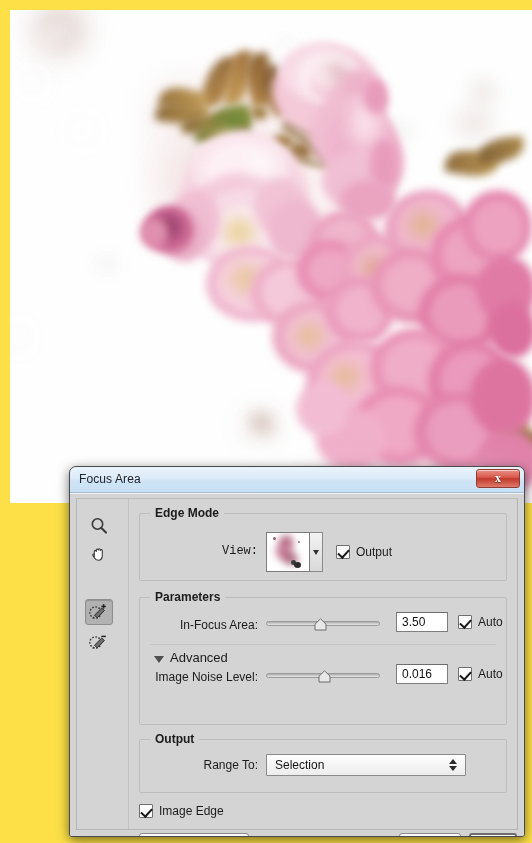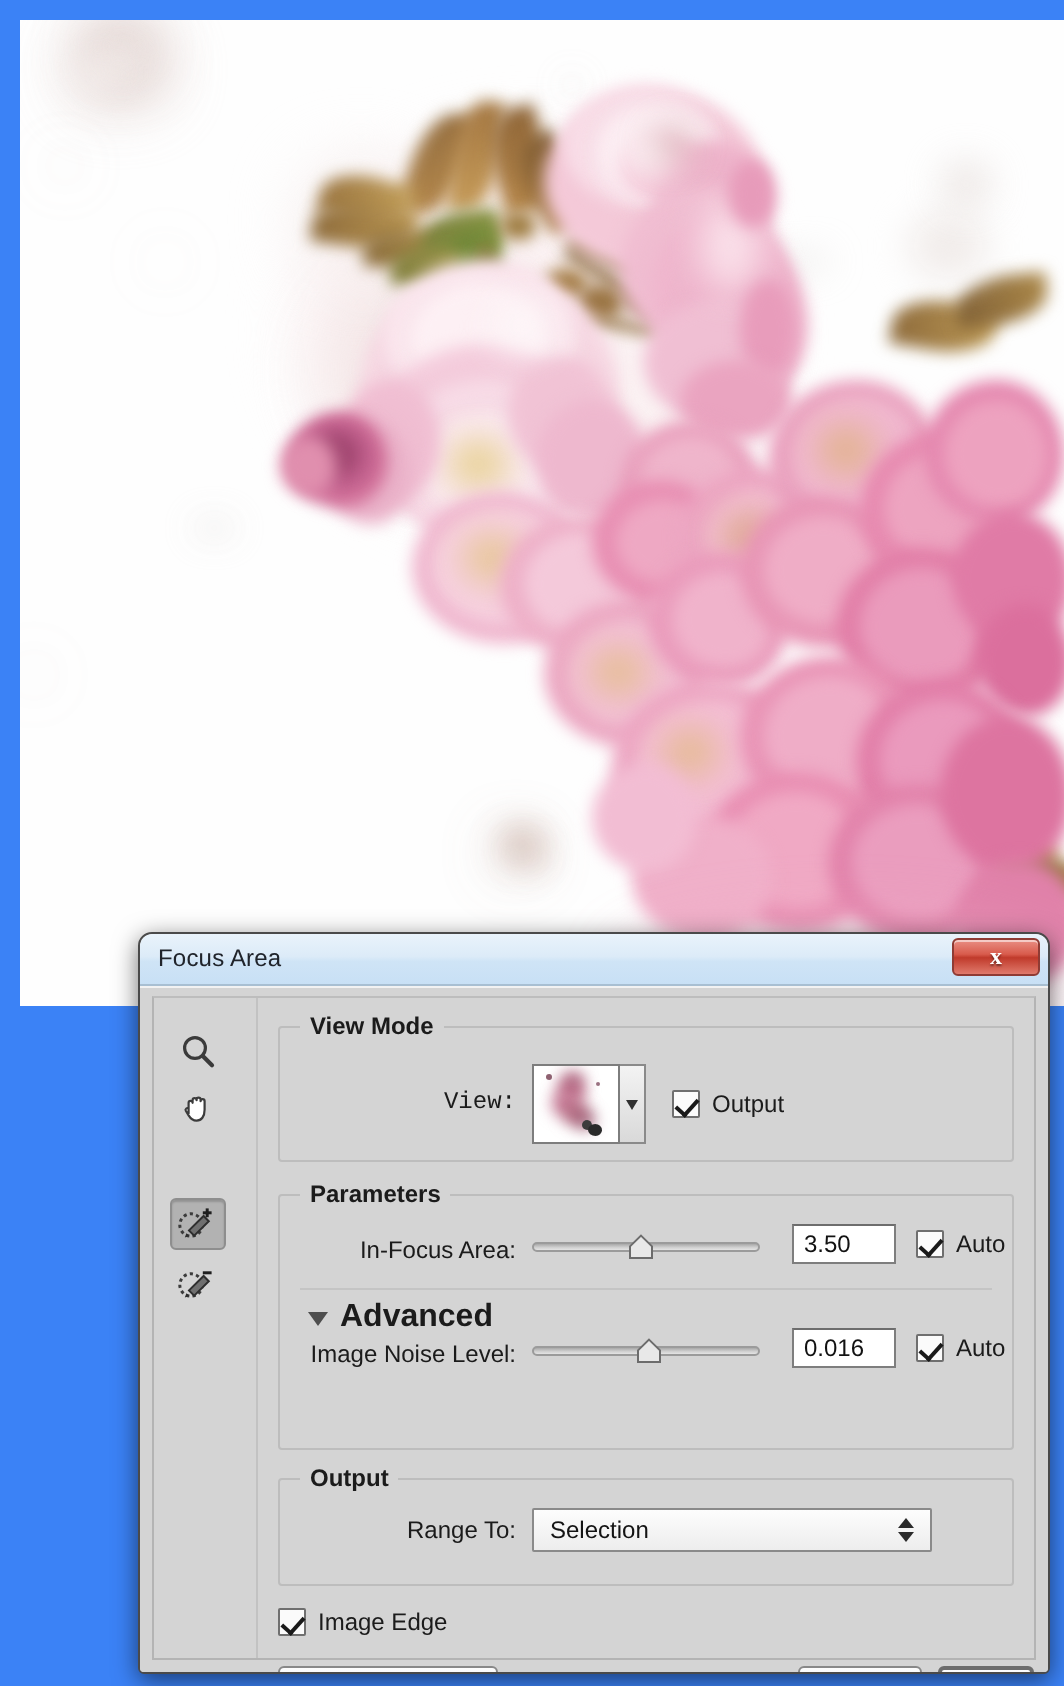--- a/index.html
+++ b/index.html
@@ -2,21 +2,21 @@
 <html><head>
 <meta charset="utf-8">
 <style>
   * { box-sizing: border-box; margin: 0; padding: 0; }
   html, body {
     width: 532px; height: 843px;
     overflow: hidden;
     font-family: "Liberation Sans", sans-serif;
     background: #1d1d1d;
   }
-  #root { position: relative; width: 532px; height: 843px; background: #3b82f6; }
+  #root { position: relative; width: 532px; height: 843px; background: #fde047; }
 
   
   #canvas-area {
     position: absolute; left: 10px; top: 10px;
     width: 522px; height: 493px;
     background: #ffffff;
     overflow: hidden;
   }
   #photo { position: absolute; inset: 0; background: #fefefe; }
 
@@ -200,21 +200,21 @@
   #adv-tri {
     position: absolute;
     width: 0; height: 0;
     border-left: 5px solid transparent;
     border-right: 5px solid transparent;
     border-top: 7px solid #4e4e4e;
     cursor: pointer;
   }
   #adv-label {
     position: absolute;
-    font-size: 16px; font-weight: bold; color: #1b1b1b;
+    font-size: 13px; font-weight: normal; color: #1b1b1b;
   }
 
   
   #output-select {
     position: absolute;
     background: linear-gradient(to bottom,#fdfdfd,#ededed);
     border: 1px solid #8a8a8a;
     border-radius: 1px;
     font-size: 12px; color: #141414;
     display: flex; align-items: center;
@@ -433,21 +433,21 @@
                 <circle cx="7.5" cy="10.5" r="5.6" fill="none" stroke="#3c3c3c" stroke-width="1.5" stroke-dasharray="1.6 1.6"></circle>
                 <path d="M6.5 13.2 L13.8 6 l2.6 2.6 l-7.3 7.2 z" fill="#6f6f6f" stroke="#2e2e2e" stroke-width="1"></path>
                 <path d="M5.2 14.6 l1.4 1.4 l-2.2 0.8 z" fill="#2e2e2e"></path>
                 <line x1="13.4" y1="4.4" x2="17.8" y2="4.4" stroke="#1f1f1f" stroke-width="1.5"></line>
               </svg>
             </span>
           </div>
         </div>
 
         <div class="group" style="left:62px;top:14px;right:10px;height:68px;">
-          <div class="group-title">View Mode</div>
+          <div class="group-title">Edge Mode</div>
 
           <div class="fld-label" style="left:48px;top:30px;width:70px;font-family:Liberation Mono, monospace;">View:</div>
 
           <div id="view-thumb-wrap" style="left:126px;top:18px;">
             <div id="view-thumb">
               <div class="pet soft" style="left:11px;top:5px;width:13px;height:12px;background:#b9617f;"></div>
               <div class="pet soft" style="left:14px;top:2px;width:9px;height:9px;background:#a04f6c;"></div>
               <div class="pet soft" style="left:8px;top:12px;width:14px;height:12px;background:#c2708e;"></div>
               <div class="pet soft" style="left:14px;top:18px;width:12px;height:10px;background:#a8566f;"></div>
               <div class="pet soft" style="left:20px;top:22px;width:9px;height:8px;background:#8e4560;"></div>

